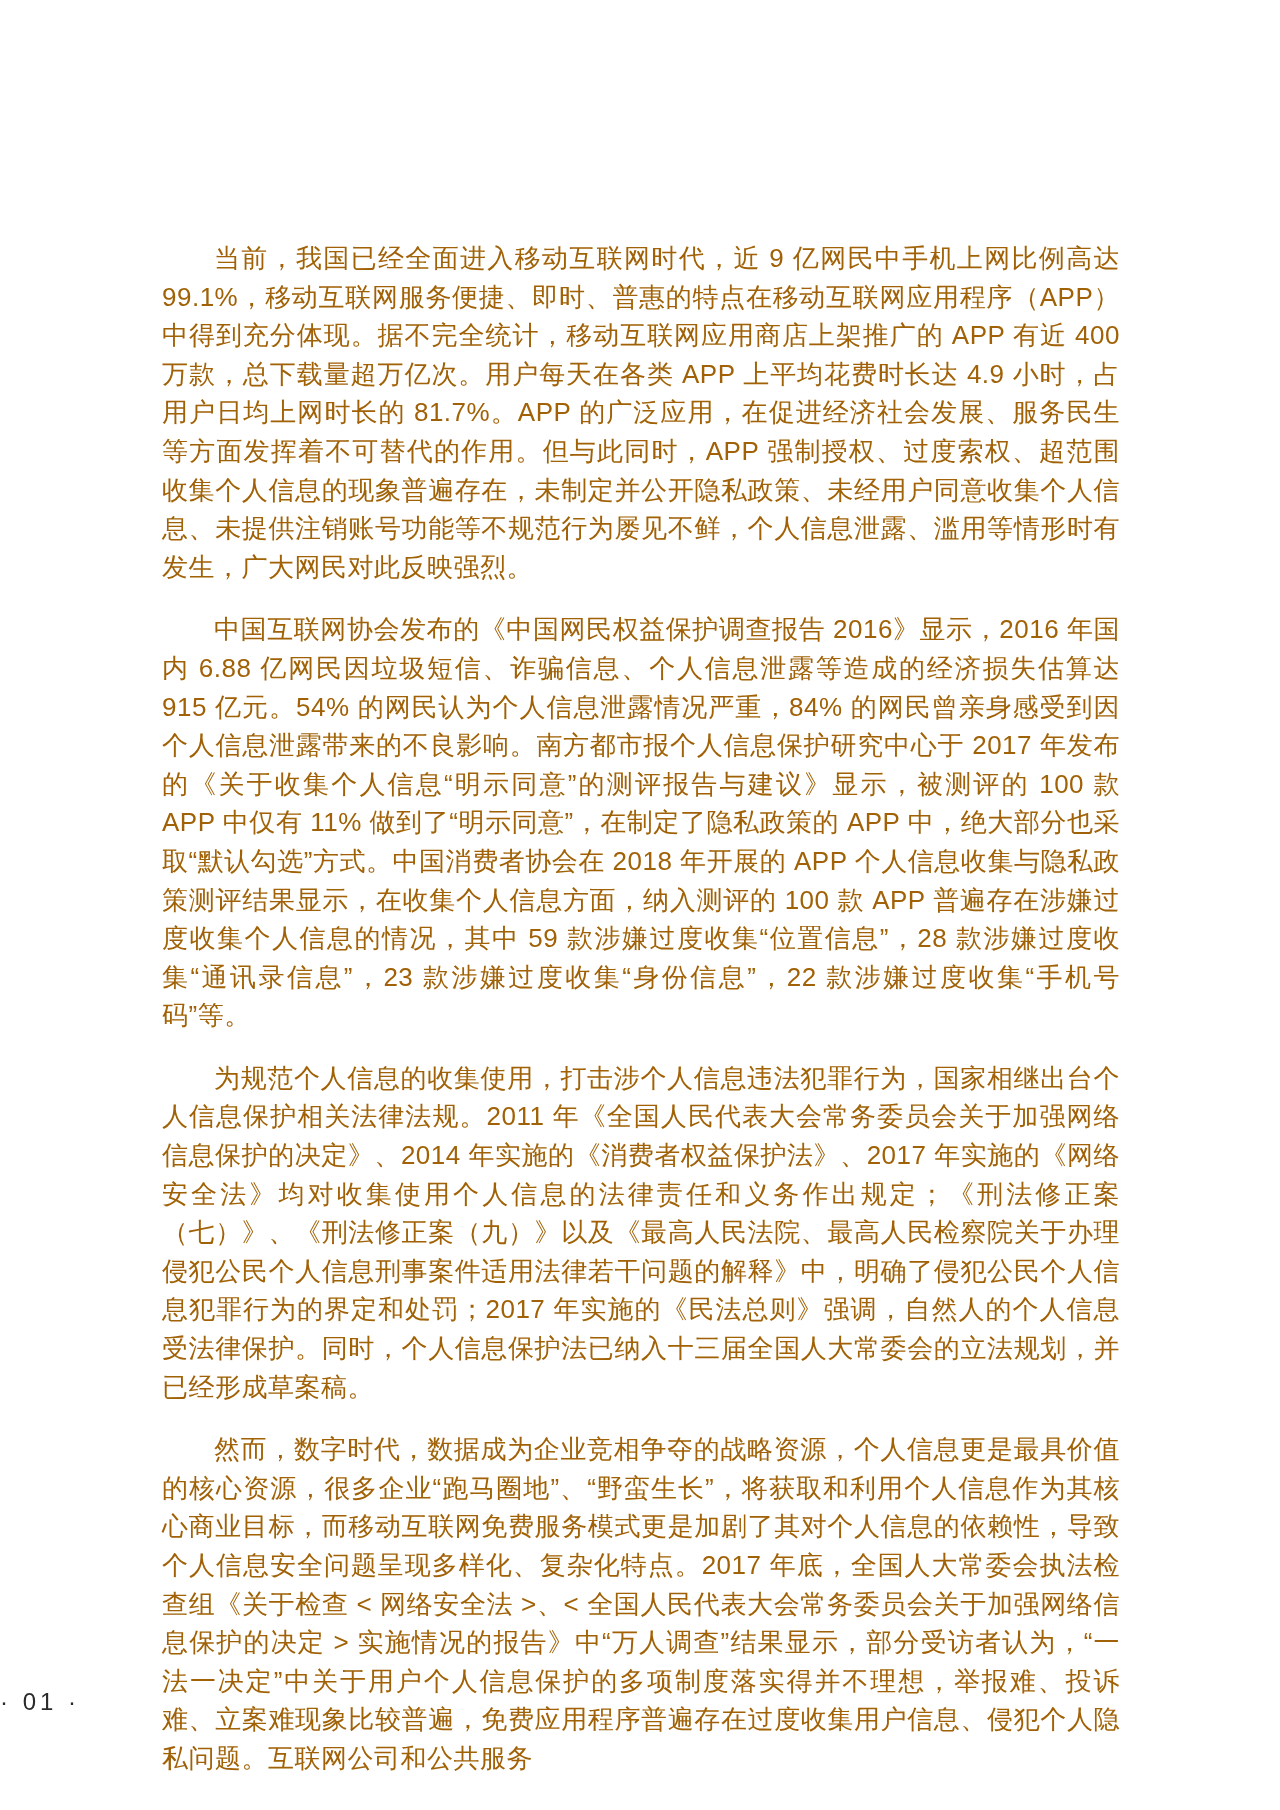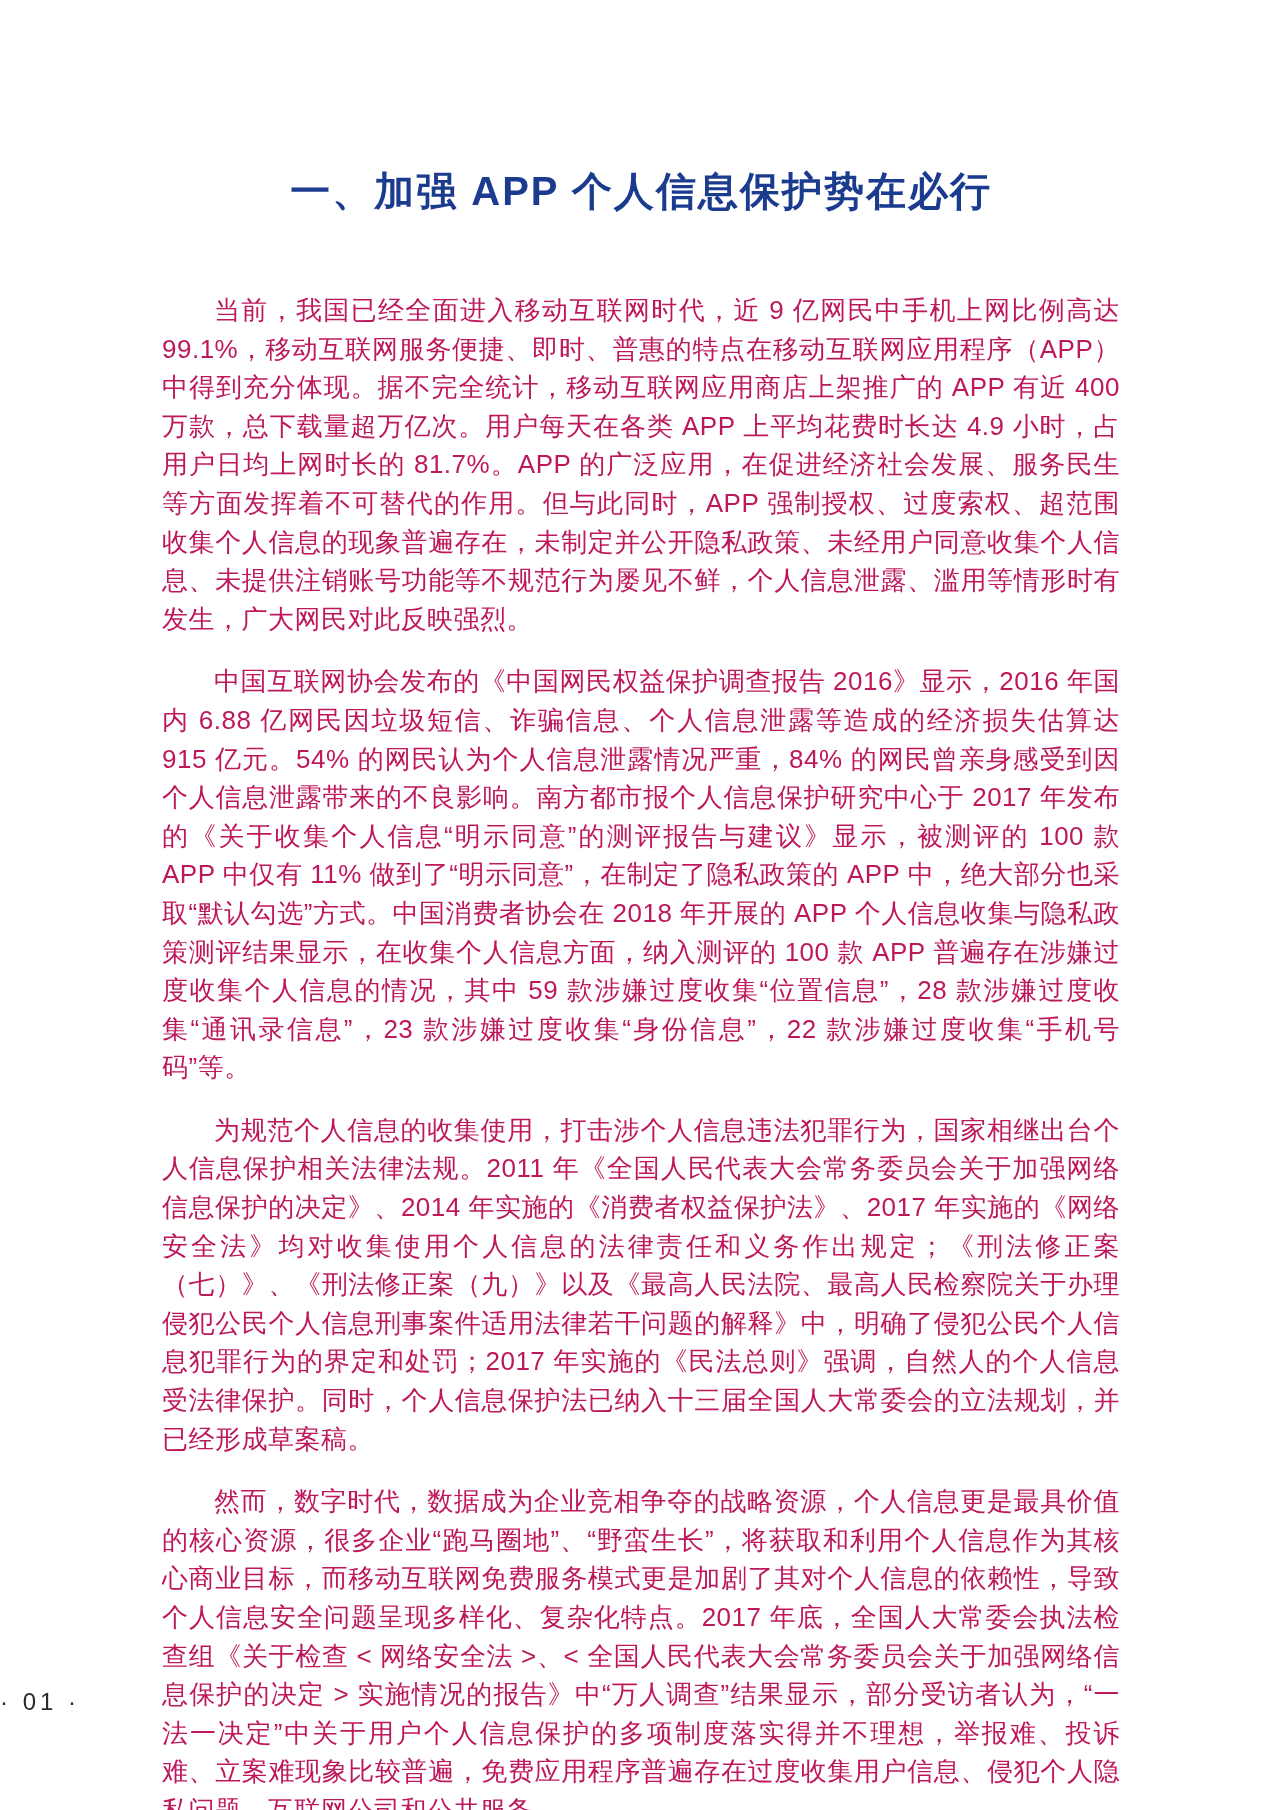--- a/index.html
+++ b/index.html
@@ -31,41 +31,40 @@
     letter-spacing: 2px;
     font-family: "Liberation Sans", "DejaVu Sans", sans-serif;
   }
   .paragraphs {
     margin-top: 74px;
   }
   .paragraphs p {
     margin: 0 0 24px 0;
     font-size: 26px;
     line-height: 38.6px;
-    color: #be185d;
+    color: #a16207;
     text-align: justify;
     text-align-last: left;
     text-indent: 2em;
     letter-spacing: 0.5px;
   }
   .page-number {
     position: absolute;
     left: 0;
     top: 1688px;
     width: 1280px;
     font-size: 24px;
     letter-spacing: 4px;
     color: #2a2a2a;
   }
 </style>
 </head>
 <body>
 
 <div class="page">
-  <h1 class="title">一、加强 APP 个人信息保护势在必行</h1>
 
   <div class="paragraphs">
     <p>当前，我国已经全面进入移动互联网时代，近 9 亿网民中手机上网比例高达 99.1%，移动互联网服务便捷、即时、普惠的特点在移动互联网应用程序（APP）中得到充分体现。据不完全统计，移动互联网应用商店上架推广的 APP 有近 400 万款，总下载量超万亿次。用户每天在各类 APP 上平均花费时长达 4.9 小时，占用户日均上网时长的 81.7%。APP 的广泛应用，在促进经济社会发展、服务民生等方面发挥着不可替代的作用。但与此同时，APP 强制授权、过度索权、超范围收集个人信息的现象普遍存在，未制定并公开隐私政策、未经用户同意收集个人信息、未提供注销账号功能等不规范行为屡见不鲜，个人信息泄露、滥用等情形时有发生，广大网民对此反映强烈。</p>
     <p>中国互联网协会发布的《中国网民权益保护调查报告 2016》显示，2016 年国内 6.88 亿网民因垃圾短信、诈骗信息、个人信息泄露等造成的经济损失估算达 915 亿元。54% 的网民认为个人信息泄露情况严重，84% 的网民曾亲身感受到因个人信息泄露带来的不良影响。南方都市报个人信息保护研究中心于 2017 年发布的《关于收集个人信息“明示同意”的测评报告与建议》显示，被测评的 100 款 APP 中仅有 11% 做到了“明示同意”，在制定了隐私政策的 APP 中，绝大部分也采取“默认勾选”方式。中国消费者协会在 2018 年开展的 APP 个人信息收集与隐私政策测评结果显示，在收集个人信息方面，纳入测评的 100 款 APP 普遍存在涉嫌过度收集个人信息的情况，其中 59 款涉嫌过度收集“位置信息”，28 款涉嫌过度收集“通讯录信息”，23 款涉嫌过度收集“身份信息”，22 款涉嫌过度收集“手机号码”等。</p>
     <p>为规范个人信息的收集使用，打击涉个人信息违法犯罪行为，国家相继出台个人信息保护相关法律法规。2011 年《全国人民代表大会常务委员会关于加强网络信息保护的决定》、2014 年实施的《消费者权益保护法》、2017 年实施的《网络安全法》均对收集使用个人信息的法律责任和义务作出规定；《刑法修正案（七）》、《刑法修正案（九）》以及《最高人民法院、最高人民检察院关于办理侵犯公民个人信息刑事案件适用法律若干问题的解释》中，明确了侵犯公民个人信息犯罪行为的界定和处罚；2017 年实施的《民法总则》强调，自然人的个人信息受法律保护。同时，个人信息保护法已纳入十三届全国人大常委会的立法规划，并已经形成草案稿。</p>
     <p>然而，数字时代，数据成为企业竞相争夺的战略资源，个人信息更是最具价值的核心资源，很多企业“跑马圈地”、“野蛮生长”，将获取和利用个人信息作为其核心商业目标，而移动互联网免费服务模式更是加剧了其对个人信息的依赖性，导致个人信息安全问题呈现多样化、复杂化特点。2017 年底，全国人大常委会执法检查组《关于检查 &lt; 网络安全法 &gt;、&lt; 全国人民代表大会常务委员会关于加强网络信息保护的决定 &gt; 实施情况的报告》中“万人调查”结果显示，部分受访者认为，“一法一决定”中关于用户个人信息保护的多项制度落实得并不理想，举报难、投诉难、立案难现象比较普遍，免费应用程序普遍存在过度收集用户信息、侵犯个人隐私问题。互联网公司和公共服务</p>
   </div>
 </div>
 
 <div class="page-number">· 01 ·</div>

